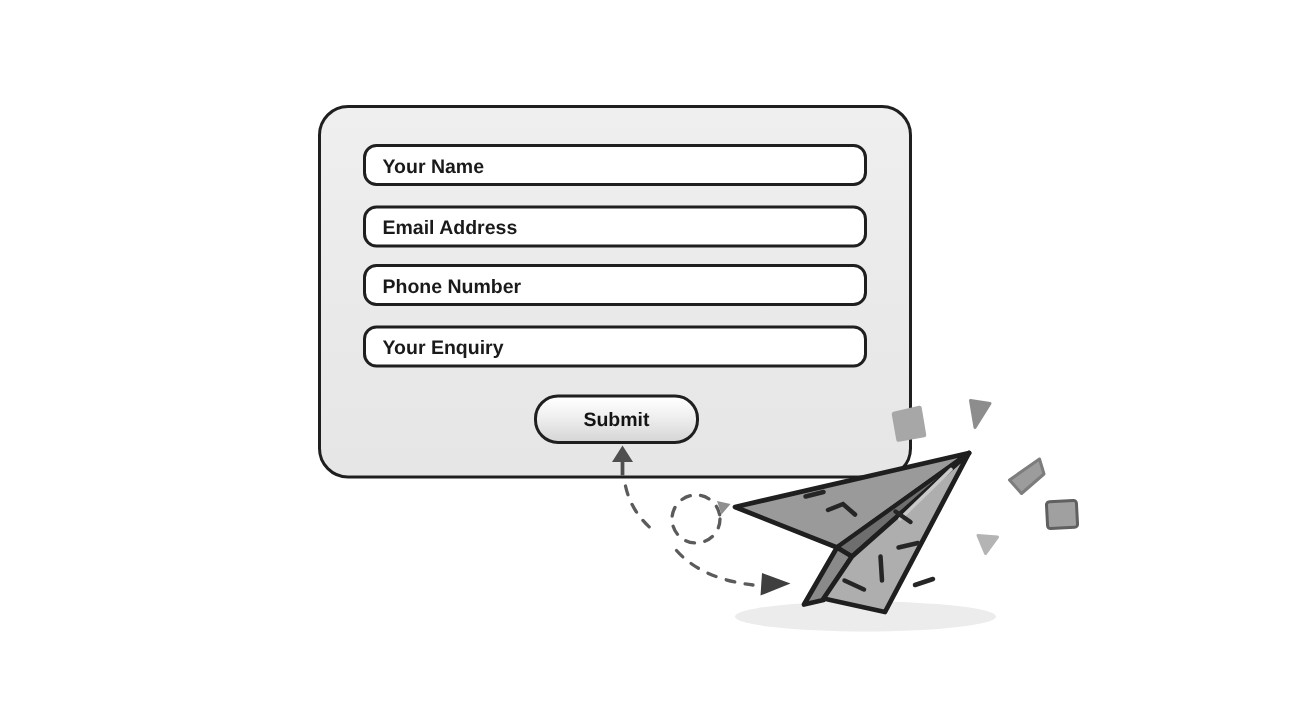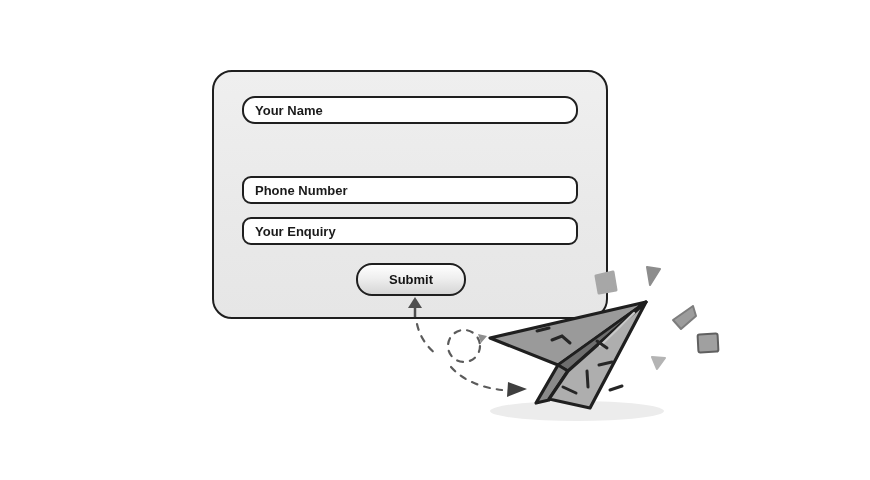--- a/index.html
+++ b/index.html
@@ -42,21 +42,21 @@
     font-size: 13px;
     font-weight: 700;
     color: #1a1a1a;
     outline: none;
   }
   .field::placeholder {
     color: #1a1a1a;
     opacity: 1;
     font-weight: 700;
   }
-  .field.f1 { top: 24px; border-radius: 13px; }
+  .field.f1 { top: 24px; }
   .field.f2 { top: 65px; }
   .field.f3 { top: 104px; }
   .field.f4 { top: 145px; }
 
   .submit {
     position: absolute;
     left: 142px;
     top: 191px;
     width: 110px;
     height: 33px;
@@ -82,20 +82,21 @@
     pointer-events: none;
   }
 </style>
 </head>
 <body>
 
 <div id="stage">
 
   <div class="card">
     <input class="field f1" type="text" placeholder="Your Name" style="">
+    <input class="field f2" type="text" placeholder="Email Address" style="">
     <input class="field f3" type="text" placeholder="Phone Number" style="">
     <input class="field f4" type="text" placeholder="Your Enquiry" style="">
     <button class="submit">Submit</button>
   </div>
 
   <svg class="art" viewBox="0 0 870 480">
 
     <ellipse cx="577" cy="411" rx="87" ry="10" fill="#ececec"></ellipse>
 
     <g>

